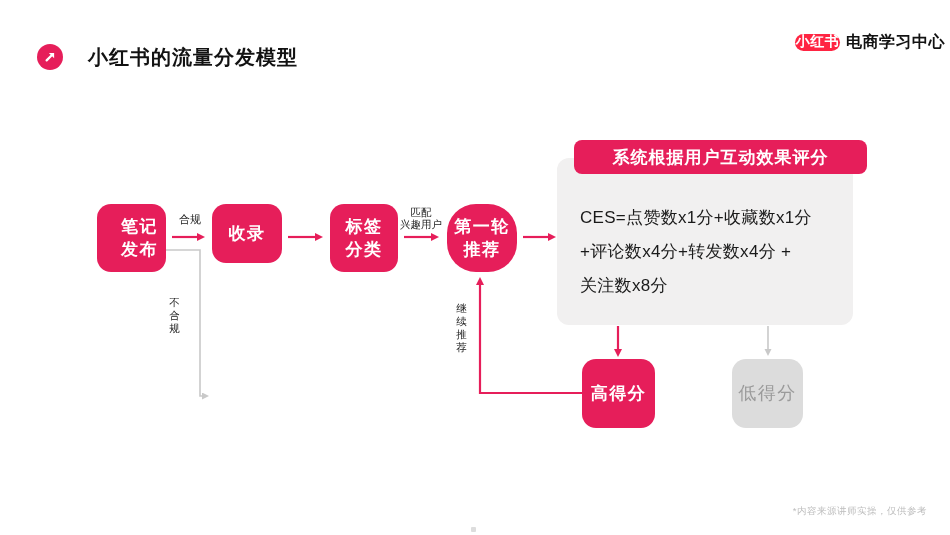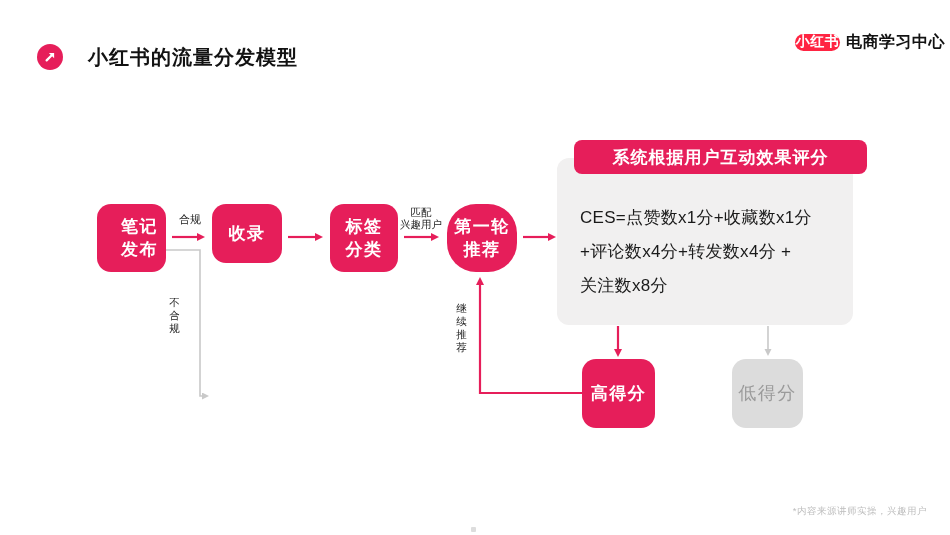--- a/index.html
+++ b/index.html
@@ -135,16 +135,16 @@
   <span class="vlabel lbl-continue">继续推荐</span>
 
   <div class="score-panel"></div>
   <div class="score-header">系统根据用户互动效果评分</div>
   <div class="formula">
     <div>CES=点赞数x1分+收藏数x1分</div>
     <div>+评论数x4分+转发数x4分 +</div>
     <div>关注数x8分</div>
   </div>
 
-  <span class="footnote">*内容来源讲师实操，兴趣用户</span>
+  <span class="footnote">*内容来源讲师实操，仅供参考</span>
   <span class="page-dot"></span>
 
 </div>
 
 </body></html>

